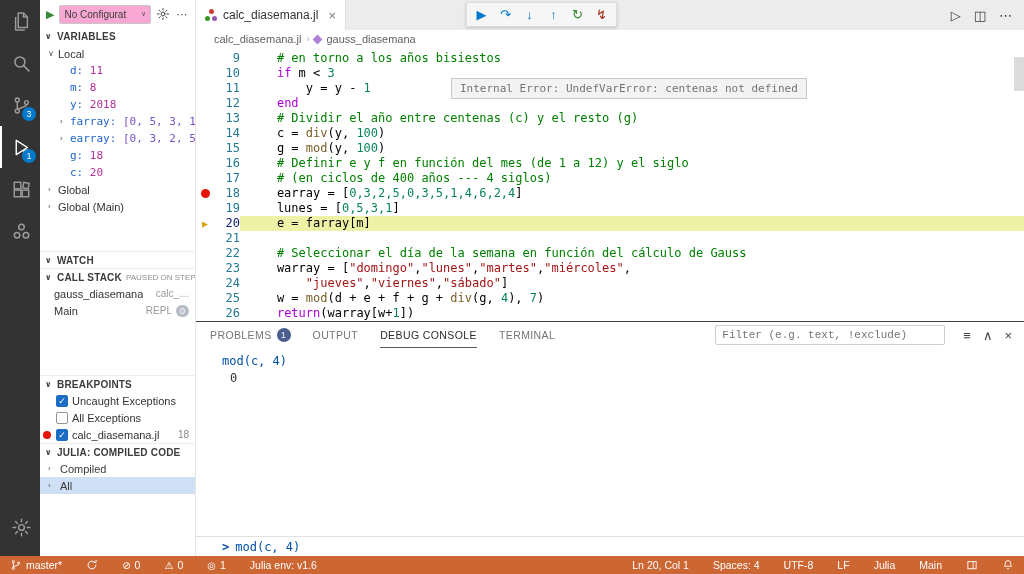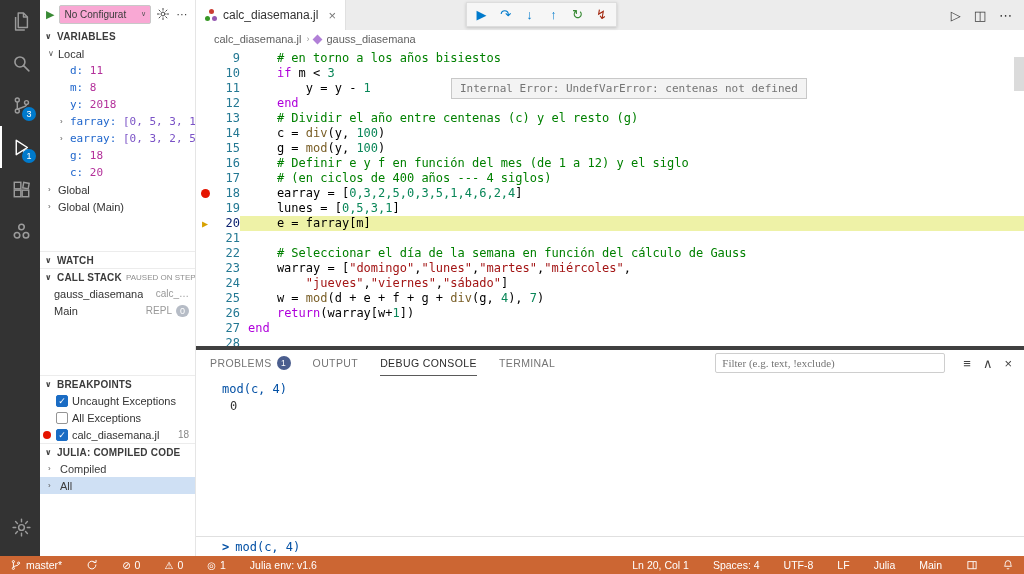--- a/index.html
+++ b/index.html
@@ -78,27 +78,27 @@
   .bp-dot{width:9px;height:9px;border-radius:50%;background:#e51400}
   .dbg-arrow{color:#d7a100;font-size:10px}
   .lnum{width:26px;flex:none;text-align:right;color:#237893}
   .cline.current .lnum{color:#0b216f}
   .ltext{padding-left:8px;white-space:pre}
   .tk-c{color:#008000}.tk-k{color:#af00db}.tk-n{color:#098658}.tk-s{color:#a31515}.tk-f{color:#795e26}.tk-p{color:#000}
   .tooltip{position:absolute;left:255px;top:30px;background:#f3f3f3;border:1px solid #c8c8c8;color:#747474;font-size:11px;padding:3px 8px;z-index:6;white-space:nowrap}
   .vthumb{position:absolute;top:9px;right:0;width:10px;height:34px;background:rgba(110,110,110,.25);cursor:pointer}
 
   
-  .panel{height:210px;flex:none;border-top:4px solid #404040;display:flex;flex-direction:column}
+  .panel{height:235px;flex:none;border-top:1px solid #404040;display:flex;flex-direction:column}
   .panel-tabs{height:26px;flex:none;display:flex;align-items:center;padding:0 8px 0 14px;gap:18px}
   .ptabs{display:flex;gap:22px;height:100%}
   .ptab{display:flex;align-items:center;gap:5px;color:#757575;letter-spacing:.4px;font-size:10.5px;cursor:pointer;border-bottom:1.5px solid transparent}
   .ptab.active{color:#2b2b2b;border-bottom-color:#5a5a5a}
   .pbadge{background:#4b5e8e;color:#fff;border-radius:50%;width:14px;height:14px;display:flex;align-items:center;justify-content:center;font-size:8.5px}
-  .panel-filter{margin-left:auto;width:230px;height:20px;border:1px solid #cecece;border-radius:2px;font-size:11px;padding:0 6px;color:#333;outline:none;font-family:Liberation Serif, serif}
+  .panel-filter{margin-left:auto;width:230px;height:20px;border:1px solid #cecece;border-radius:2px;font-size:11px;padding:0 6px;color:#333;outline:none;font-family:Liberation Mono, monospace}
   .panel-icons{display:flex;gap:12px;color:#424242;font-size:13px;padding-right:4px}
   .panel-icons span{cursor:pointer}
   .pconsole{flex:1;font-family:"DejaVu Sans Mono","Liberation Mono",monospace;font-size:12px;line-height:17px;padding:5px 0 0 26px;overflow:hidden}
   .pc-expr{color:#0451a5}
   .pc-result{color:#333;padding-left:8px}
   .panel-input{height:20px;flex:none;border-top:1px solid #e0e0e0;display:flex;align-items:center;gap:6px;font-family:"DejaVu Sans Mono","Liberation Mono",monospace;font-size:12px;padding-left:26px}
   .chev{color:#0451a5;font-weight:bold}
   .panel-input .expr{color:#0451a5}
 
   

